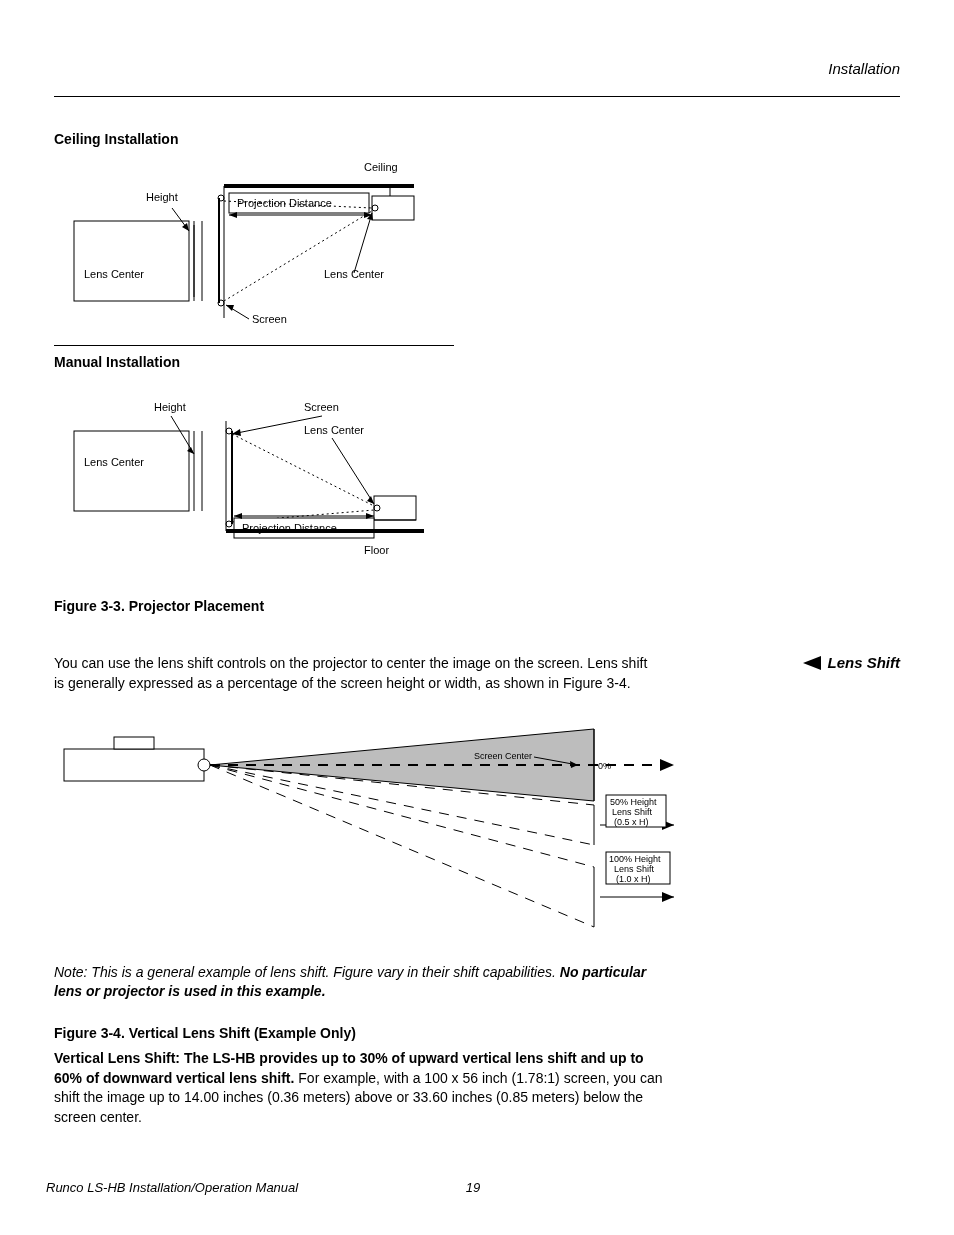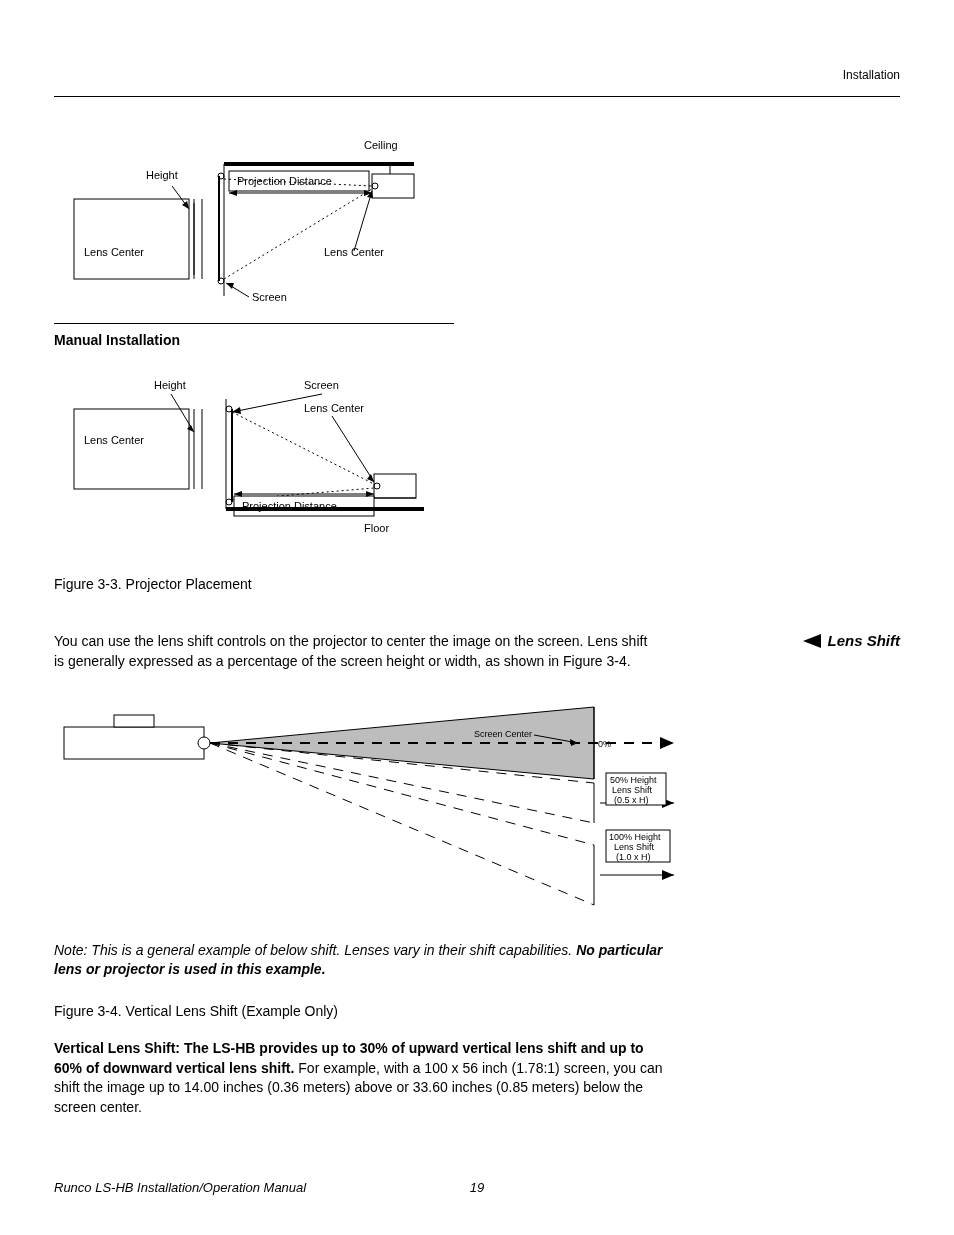--- a/index.html
+++ b/index.html
@@ -7,23 +7,24 @@
     width: 954px;
     height: 1235px;
     background: #fff;
     font-family: Arial, Helvetica, sans-serif;
     color: #000;
     position: relative;
     padding: 50px 54px 40px 54px;
   }
   .header-label {
     position: absolute;
-    top: 68px;
+    top: 60px;
     right: 54px;
-    font-size: 12px;
+    font-style: italic;
+    font-size: 15px;
   }
   .hrule {
     height: 1px;
     background: #000;
     margin-top: 46px;
     margin-bottom: 34px;
   }
   .section-title {
     font-weight: bold;
     font-size: 14px;
@@ -32,21 +33,21 @@
   .fig-wrap {
     margin-left: 0;
   }
   .diagram-divider {
     height: 1px;
     background: #000;
     width: 400px;
     margin: 8px 0 8px 0;
   }
   .fig-caption {
-    font-weight: normal;
+    font-weight: bold;
     font-size: 14px;
     margin-top: 28px;
     margin-bottom: 40px;
   }
   .body-row {
     display: flex;
     align-items: flex-start;
     gap: 19px;
   }
   .body-text {
@@ -77,21 +78,21 @@
   .note-bold-it { font-weight: bold; font-style: italic; }
   .vls-para {
     font-size: 14px;
     line-height: 1.4;
     width: 620px;
   }
   .vls-bold { font-weight: bold; }
   .footer {
     position: absolute;
     bottom: 40px;
-    left: 54px;
+    left: 46px;
     right: 54px;
     display: flex;
     font-size: 13px;
     font-style: italic;
   }
   .footer .pg {
     position: absolute;
     left: 50%;
     transform: translateX(-50%);
     text-align: center;
@@ -106,20 +107,21 @@
 </head>
 <body>
 
 
 
 <div class="header-label">Installation</div>
 <div class="hrule"></div>
 
 
 <div class="fig-wrap">
+  <div class="section-title">Ceiling Installation</div>
 
   <svg width="420" height="180" viewBox="0 0 420 180">
 
     <line x1="170" y1="33" x2="360" y2="33" stroke="#000" stroke-width="4"></line>
     <text x="310" y="18">Ceiling</text>
 
     <rect x="318" y="43" width="42" height="24" fill="none" stroke="#000"></rect>
     <line x1="336" y1="33" x2="336" y2="43" stroke="#000"></line>
     <circle cx="321" cy="55" r="3" fill="none" stroke="#000"></circle>
 
@@ -253,24 +255,24 @@
   <line x1="540" y1="150" x2="540" y2="210" stroke="#000"></line>
   <line x1="546" y1="180" x2="620" y2="180" stroke="#000"></line>
   <polygon points="620,180 608,175 608,185" fill="#000"></polygon>
   <rect x="552" y="135" width="64" height="32" fill="#fff" stroke="#000"></rect>
   <text x="555" y="145" class="small">100% Height</text>
   <text x="560" y="155" class="small">Lens Shift</text>
   <text x="562" y="165" class="small">(1.0 x H)</text>
 </svg>
 
 <div class="note-block">
-  <span class="note-label">Note:</span><span class="note-italic"> This is a general example of below shift. Lenses vary in their shift capabilities. </span><span class="note-bold-it">No particular lens or projector is used in this example.</span>
-</div>
-
-<div class="fig-caption" style="margin-top:0; margin-bottom:20px;">Figure 3-4. Vertical Lens Shift (Example Only)</div>
+  <span class="note-label">Note:</span><span class="note-italic"> This is a general example of lens shift. Figure vary in their shift capabilities. </span><span class="note-bold-it">No particular lens or projector is used in this example.</span>
+</div>
+
+<div class="fig-caption" style="margin-top:0; margin-bottom:8px;">Figure 3-4. Vertical Lens Shift (Example Only)</div>
 
 <div class="vls-para">
   <span class="vls-bold">Vertical Lens Shift: The LS-HB provides up to 30% of upward vertical lens shift and up to 60% of downward vertical lens shift.</span><span> For example, with a 100 x 56 inch (1.78:1) screen, you can shift the image up to 14.00 inches (0.36 meters) above or 33.60 inches (0.85 meters) below the screen center.</span>
 </div>
 
 <div class="footer">
   <span>Runco LS-HB Installation/Operation Manual</span>
   <span class="pg">19</span>
 </div>
 

